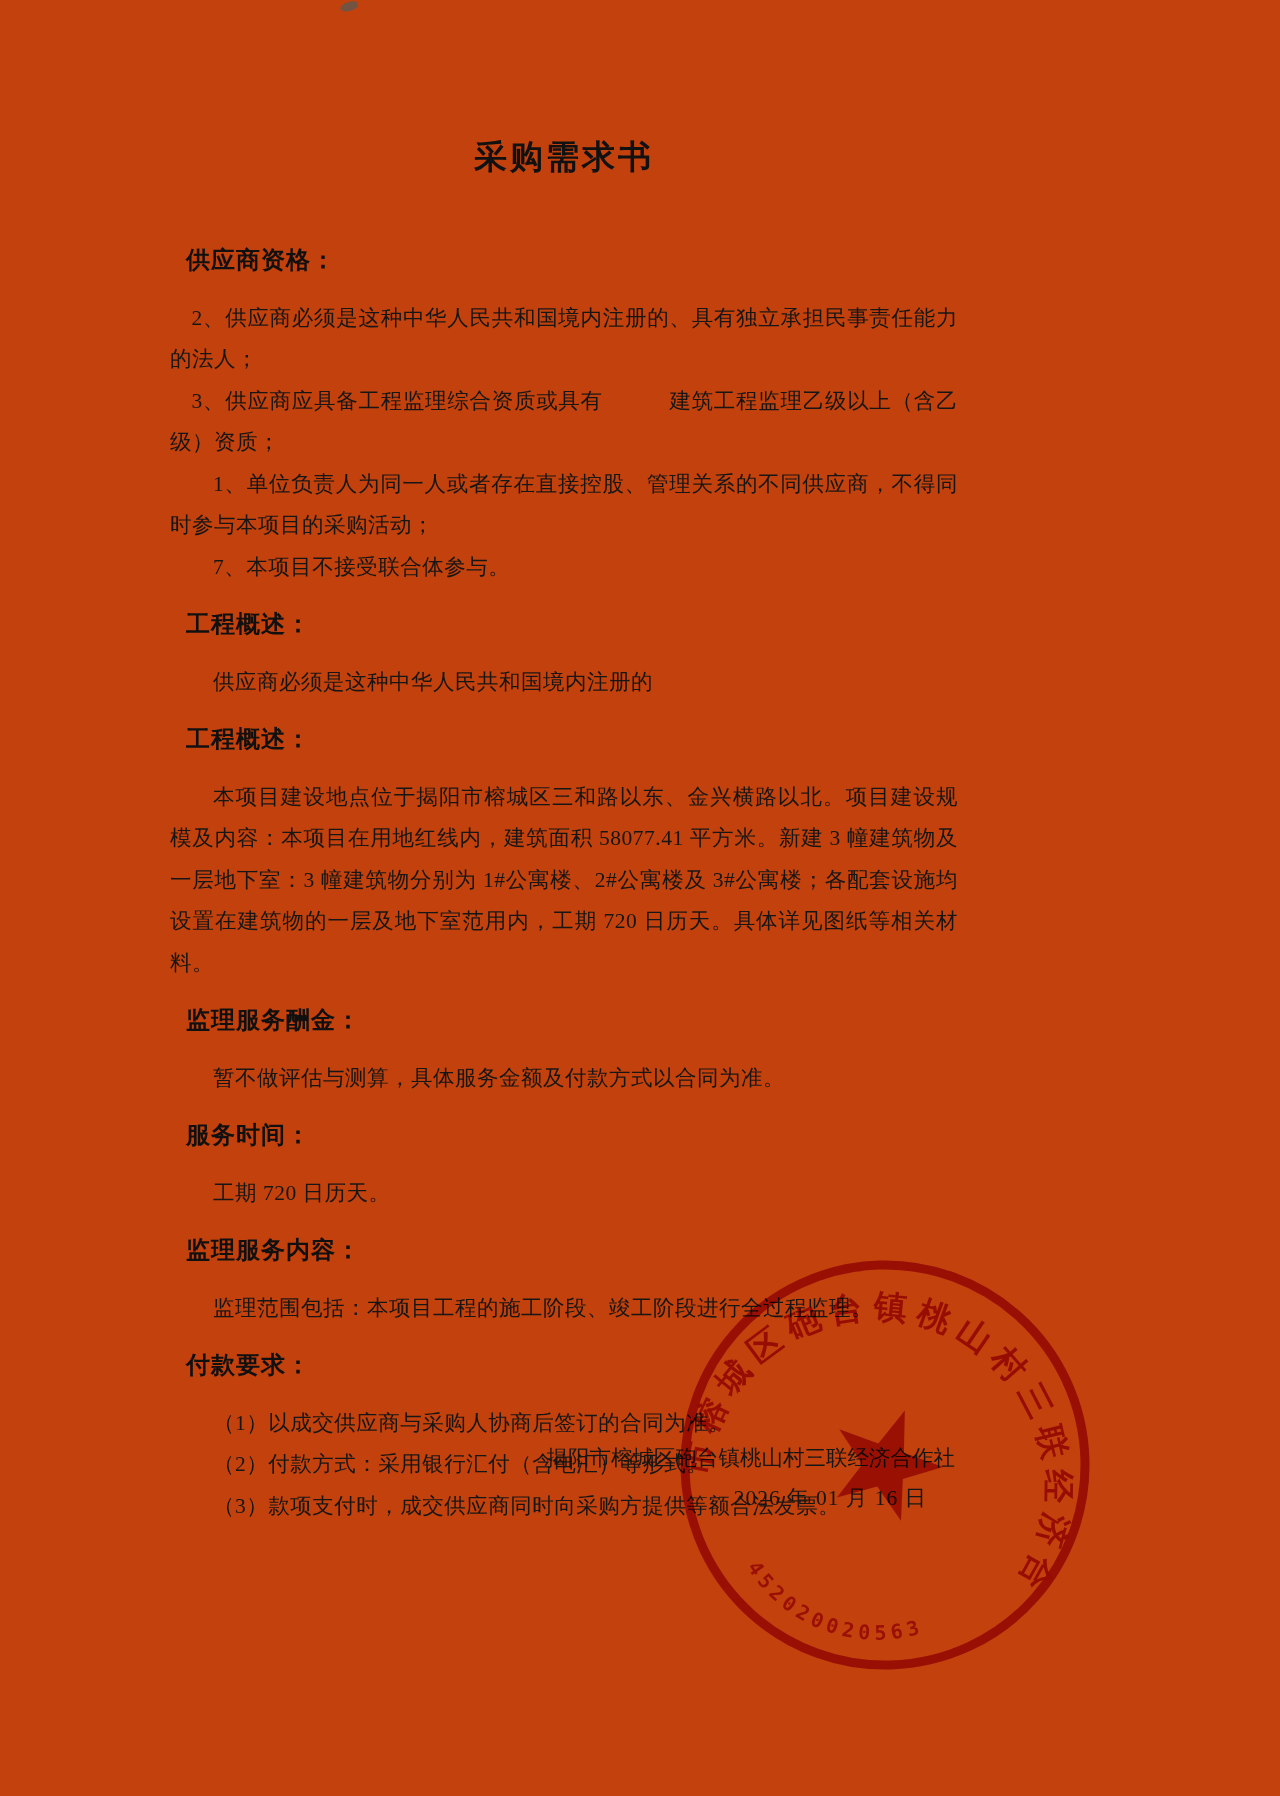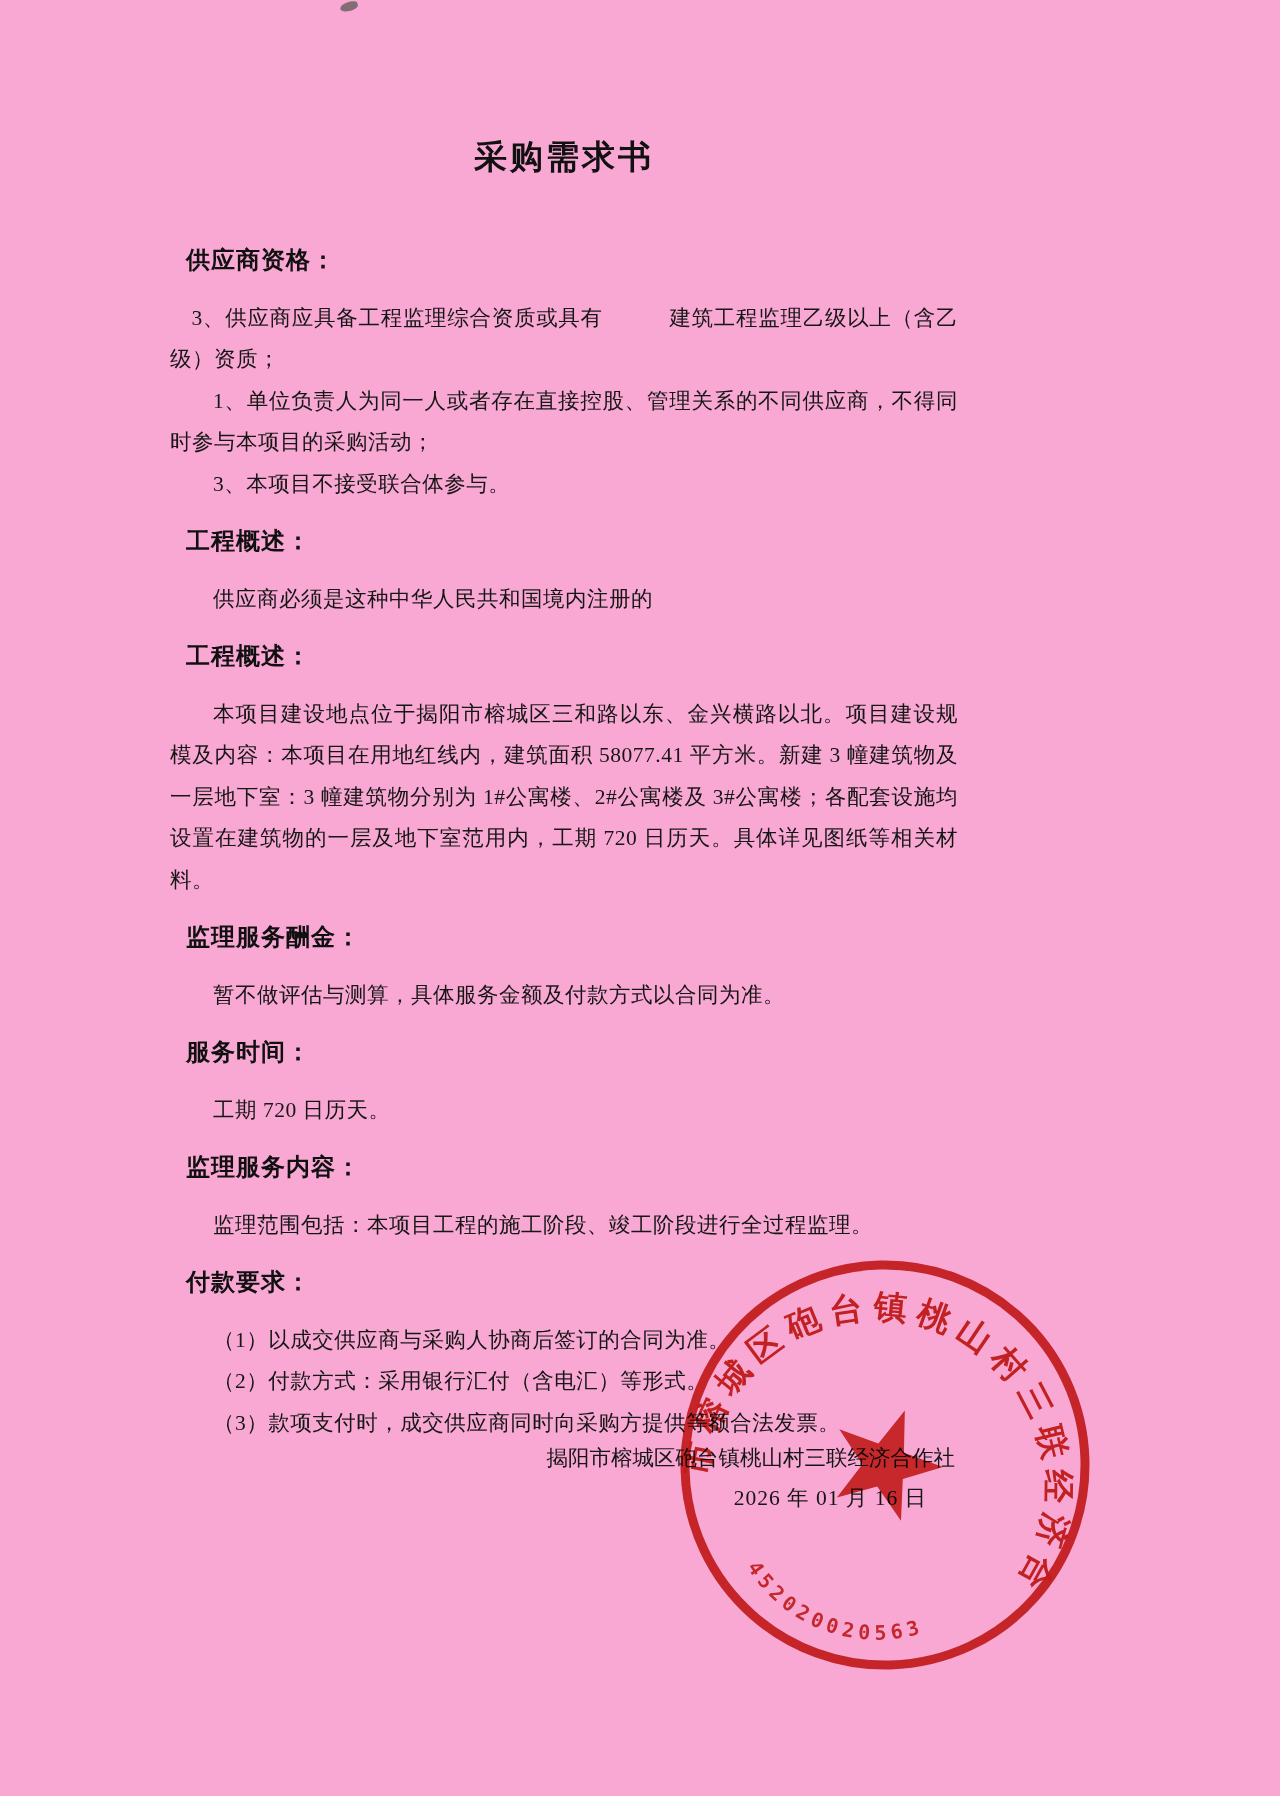--- a/index.html
+++ b/index.html
@@ -4,21 +4,21 @@
 <style>
   html,body{margin:0;padding:0;}
   body{
     background:#e8e8e8;
     font-family:"Liberation Serif","DejaVu Serif",serif;
   }
   .page{
     position:relative;
     width:1280px;height:1796px;
     margin:0 auto;
-    background:#f9a8d4;
+    background:#c2410c;
     color:#161616;
     overflow:hidden;
     text-decoration:underline;
   }
   .content{
     position:absolute;
     left:170px;top:0;
     width:788px;
   }
   h1.doc-title{
@@ -96,23 +96,24 @@
 
 <div class="page">
 
   <div class="scan-artifact"></div>
 
   <div class="content">
     <h1 class="doc-title">采购需求书</h1>
 
     <section>
       <h2 class="sec-heading">供应商资格：</h2>
+      <p class="body-line ind1">2、供应商必须是这种中华人民共和国境内注册的、具有独立承担民事责任能力的法人；</p>
       <p class="body-line ind1">3、供应商应具备工程监理综合资质或具有　　　建筑工程监理乙级以上（含乙级）资质；</p>
       <p class="body-line ind2">1、单位负责人为同一人或者存在直接控股、管理关系的不同供应商，不得同时参与本项目的采购活动；</p>
-      <p class="body-line ind2">3、本项目不接受联合体参与。</p>
+      <p class="body-line ind2">7、本项目不接受联合体参与。</p>
     </section>
 
     <section>
       <h2 class="sec-heading">工程概述：</h2>
       <p class="body-line ind2">供应商必须是这种中华人民共和国境内注册的</p>
     </section>
 
     <section>
       <h2 class="sec-heading">工程概述：</h2>
       <p class="body-line ind2">本项目建设地点位于揭阳市榕城区三和路以东、金兴横路以北。项目建设规模及内容：本项目在用地红线内，建筑面积 58077.41 平方米。新建 3 幢建筑物及一层地下室：3 幢建筑物分别为 1#公寓楼、2#公寓楼及 3#公寓楼；各配套设施均设置在建筑物的一层及地下室范用内，工期 720 日历天。具体详见图纸等相关材料。</p>

